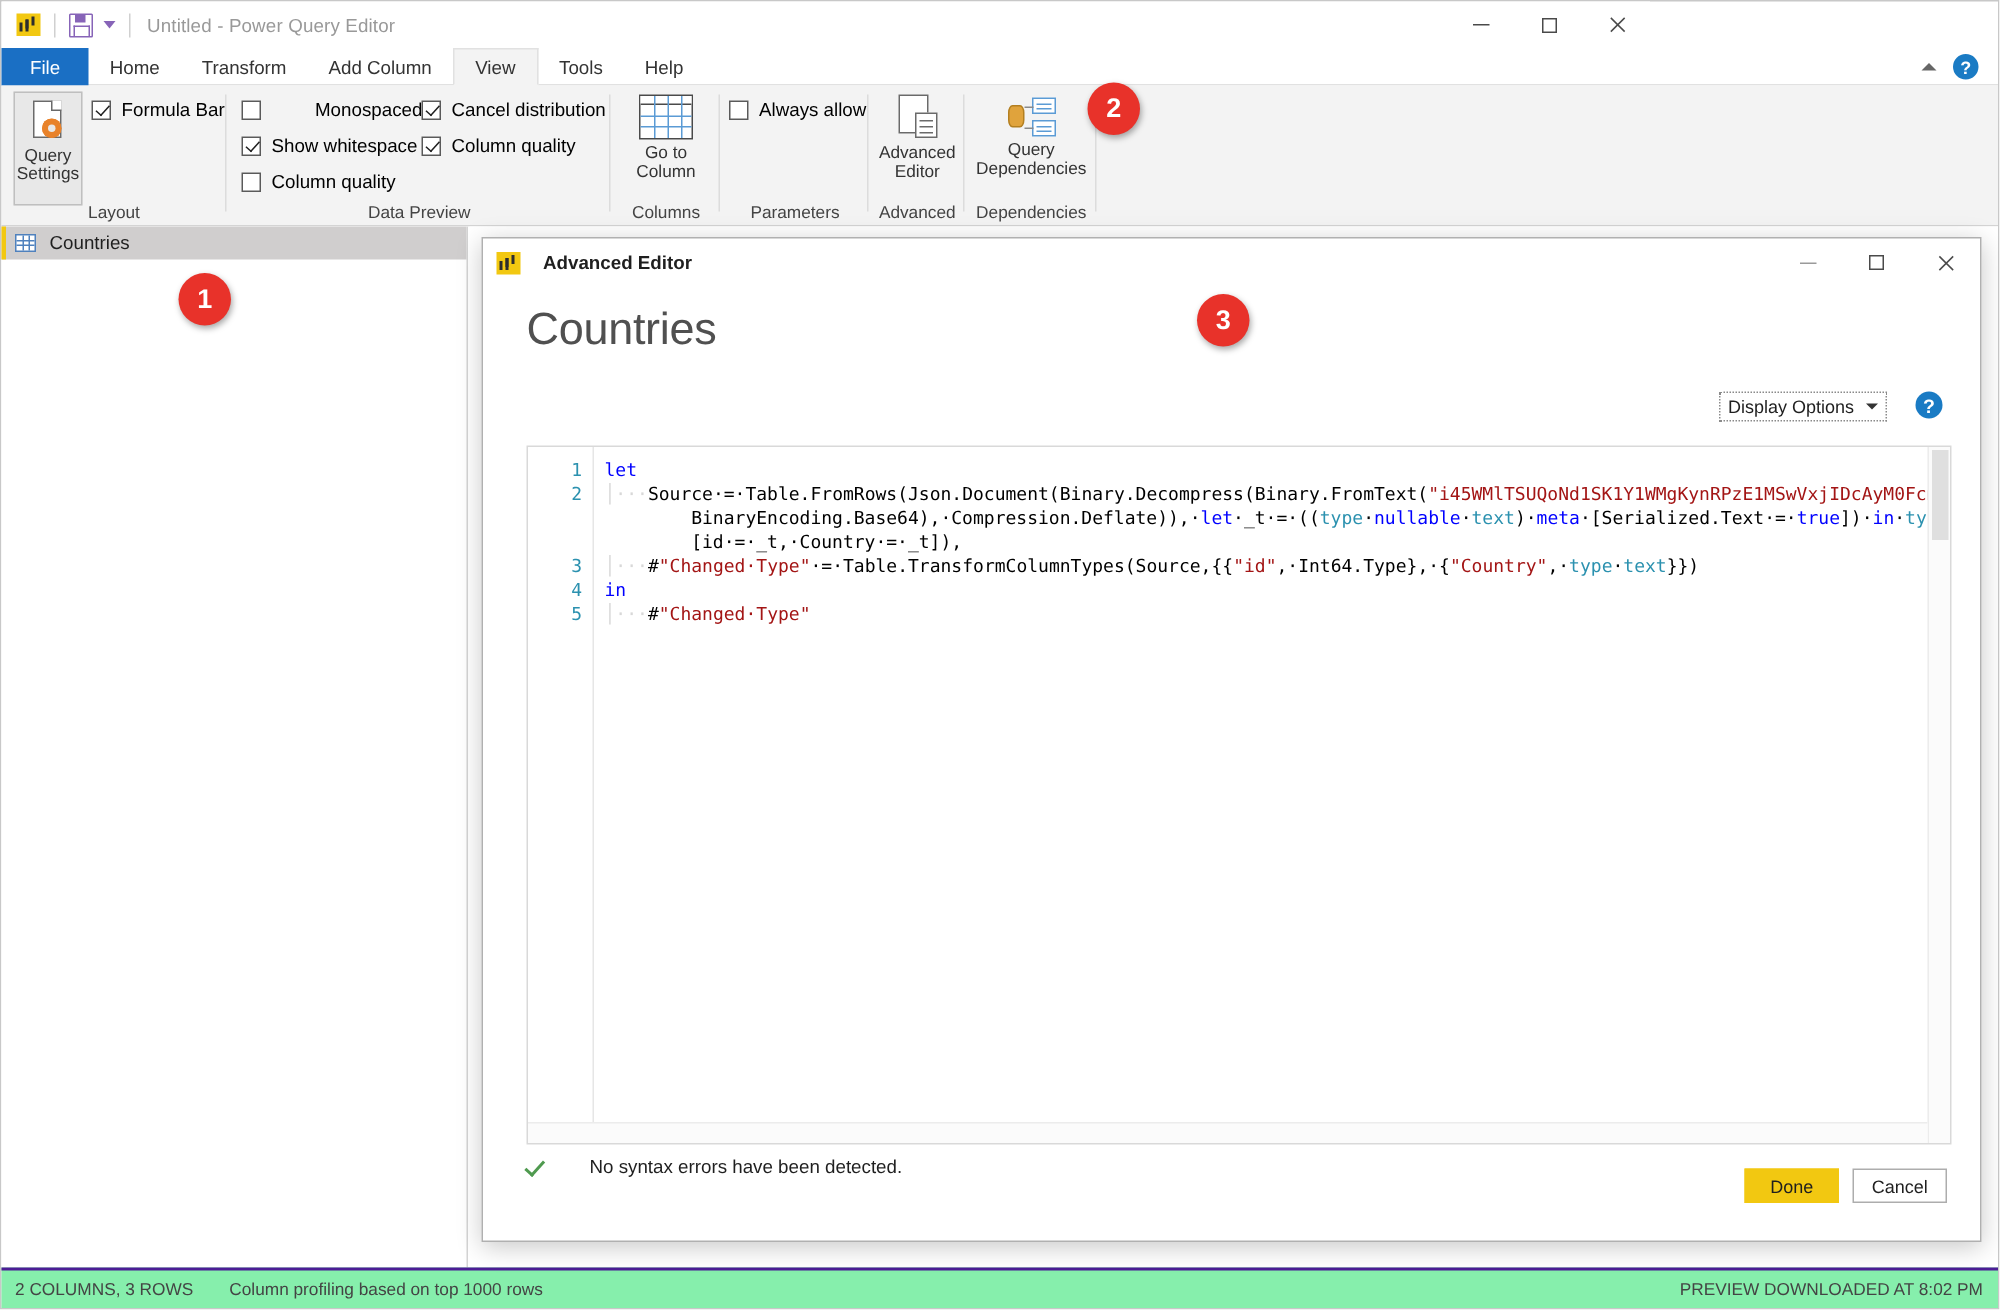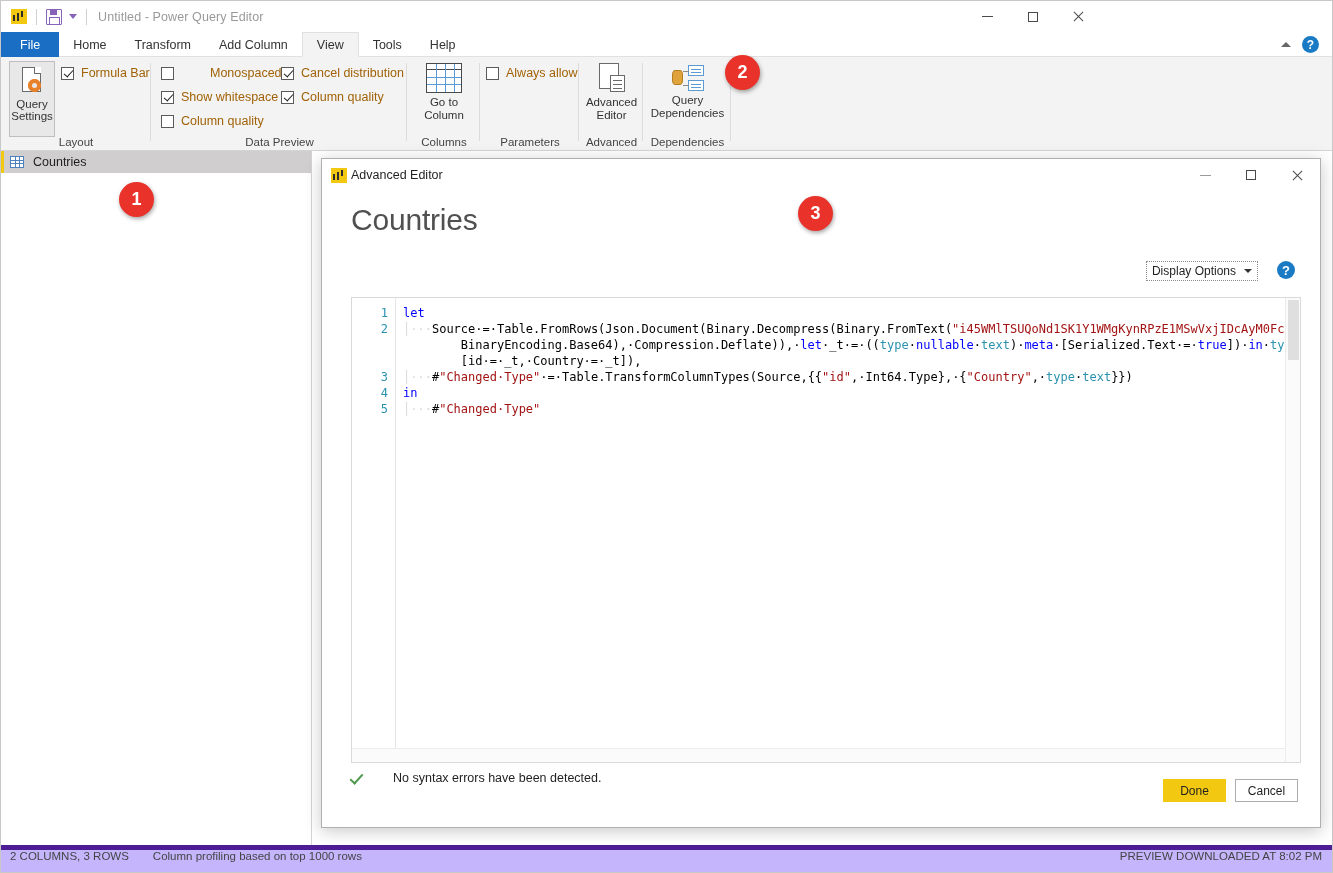--- a/index.html
+++ b/index.html
@@ -194,21 +194,21 @@
   }
   .big-btn-label {
     font-size: 11.5px; color: #333; line-height: 12px;
     text-align: center; margin-top: 2px;
   }
 
   
   .cbrow {
     position: absolute;
     display: flex; align-items: center; gap: 7px;
-    font-size: 12.5px; color: #a16207;
+    font-size: 12.5px; color: #000000;
     white-space: nowrap;
   }
   .cbox {
     width: 13px; height: 13px;
     border: 1px solid #5a5a5a; background: #ffffff;
     position: relative; flex: none;
   }
   .cbox.checked::after {
     content: "";
     position: absolute; left: 3.5px; top: 0.5px;
@@ -328,39 +328,39 @@
   .right-pane {
     position: absolute; left: 312px; top: 0;
     width: 1019px; height: 694px;
     background: #ffffff;
   }
 
   
   .statusbar {
     position: absolute; bottom: 0; left: 0;
     width: 1331px; height: 27px;
-    background: #c4b5fd;
-    border-top: 5px solid #4c1d95;
-    display: flex; align-items: flex-start;
+    background: #86efac;
+    border-top: 2px solid #4c1d95;
+    display: flex; align-items: center;
     font-size: 11.5px; color: #444444;
   }
   .sb-left { padding-left: 9px; display: flex; gap: 24px; }
   .sb-right { position: absolute; right: 10px; }
 
   
   .dialog {
     position: absolute; left: 320px; top: 157px;
     width: 1000px; height: 670px;
     background: #ffffff;
     border: 1px solid #b0b0b0;
     box-shadow: 0 3px 16px rgba(0,0,0,0.22);
   }
   .dlg-title {
     height: 32px; display: flex; align-items: center;
-    padding-left: 9px; gap: 4px;
+    padding-left: 9px; gap: 15px; font-weight: bold;
   }
   .dlg-title-text { font-size: 12.5px; color: #1f1f1f; }
   .dlg-wctrls {
     position: absolute; right: 0; top: 0; height: 32px; display: flex;
   }
   .dlg-wbtn {
     width: 46px; height: 32px;
     display: flex; align-items: center; justify-content: center;
   }
   .dlg-body { position: absolute; top: 32px; left: 0; right: 0; bottom: 0; }

